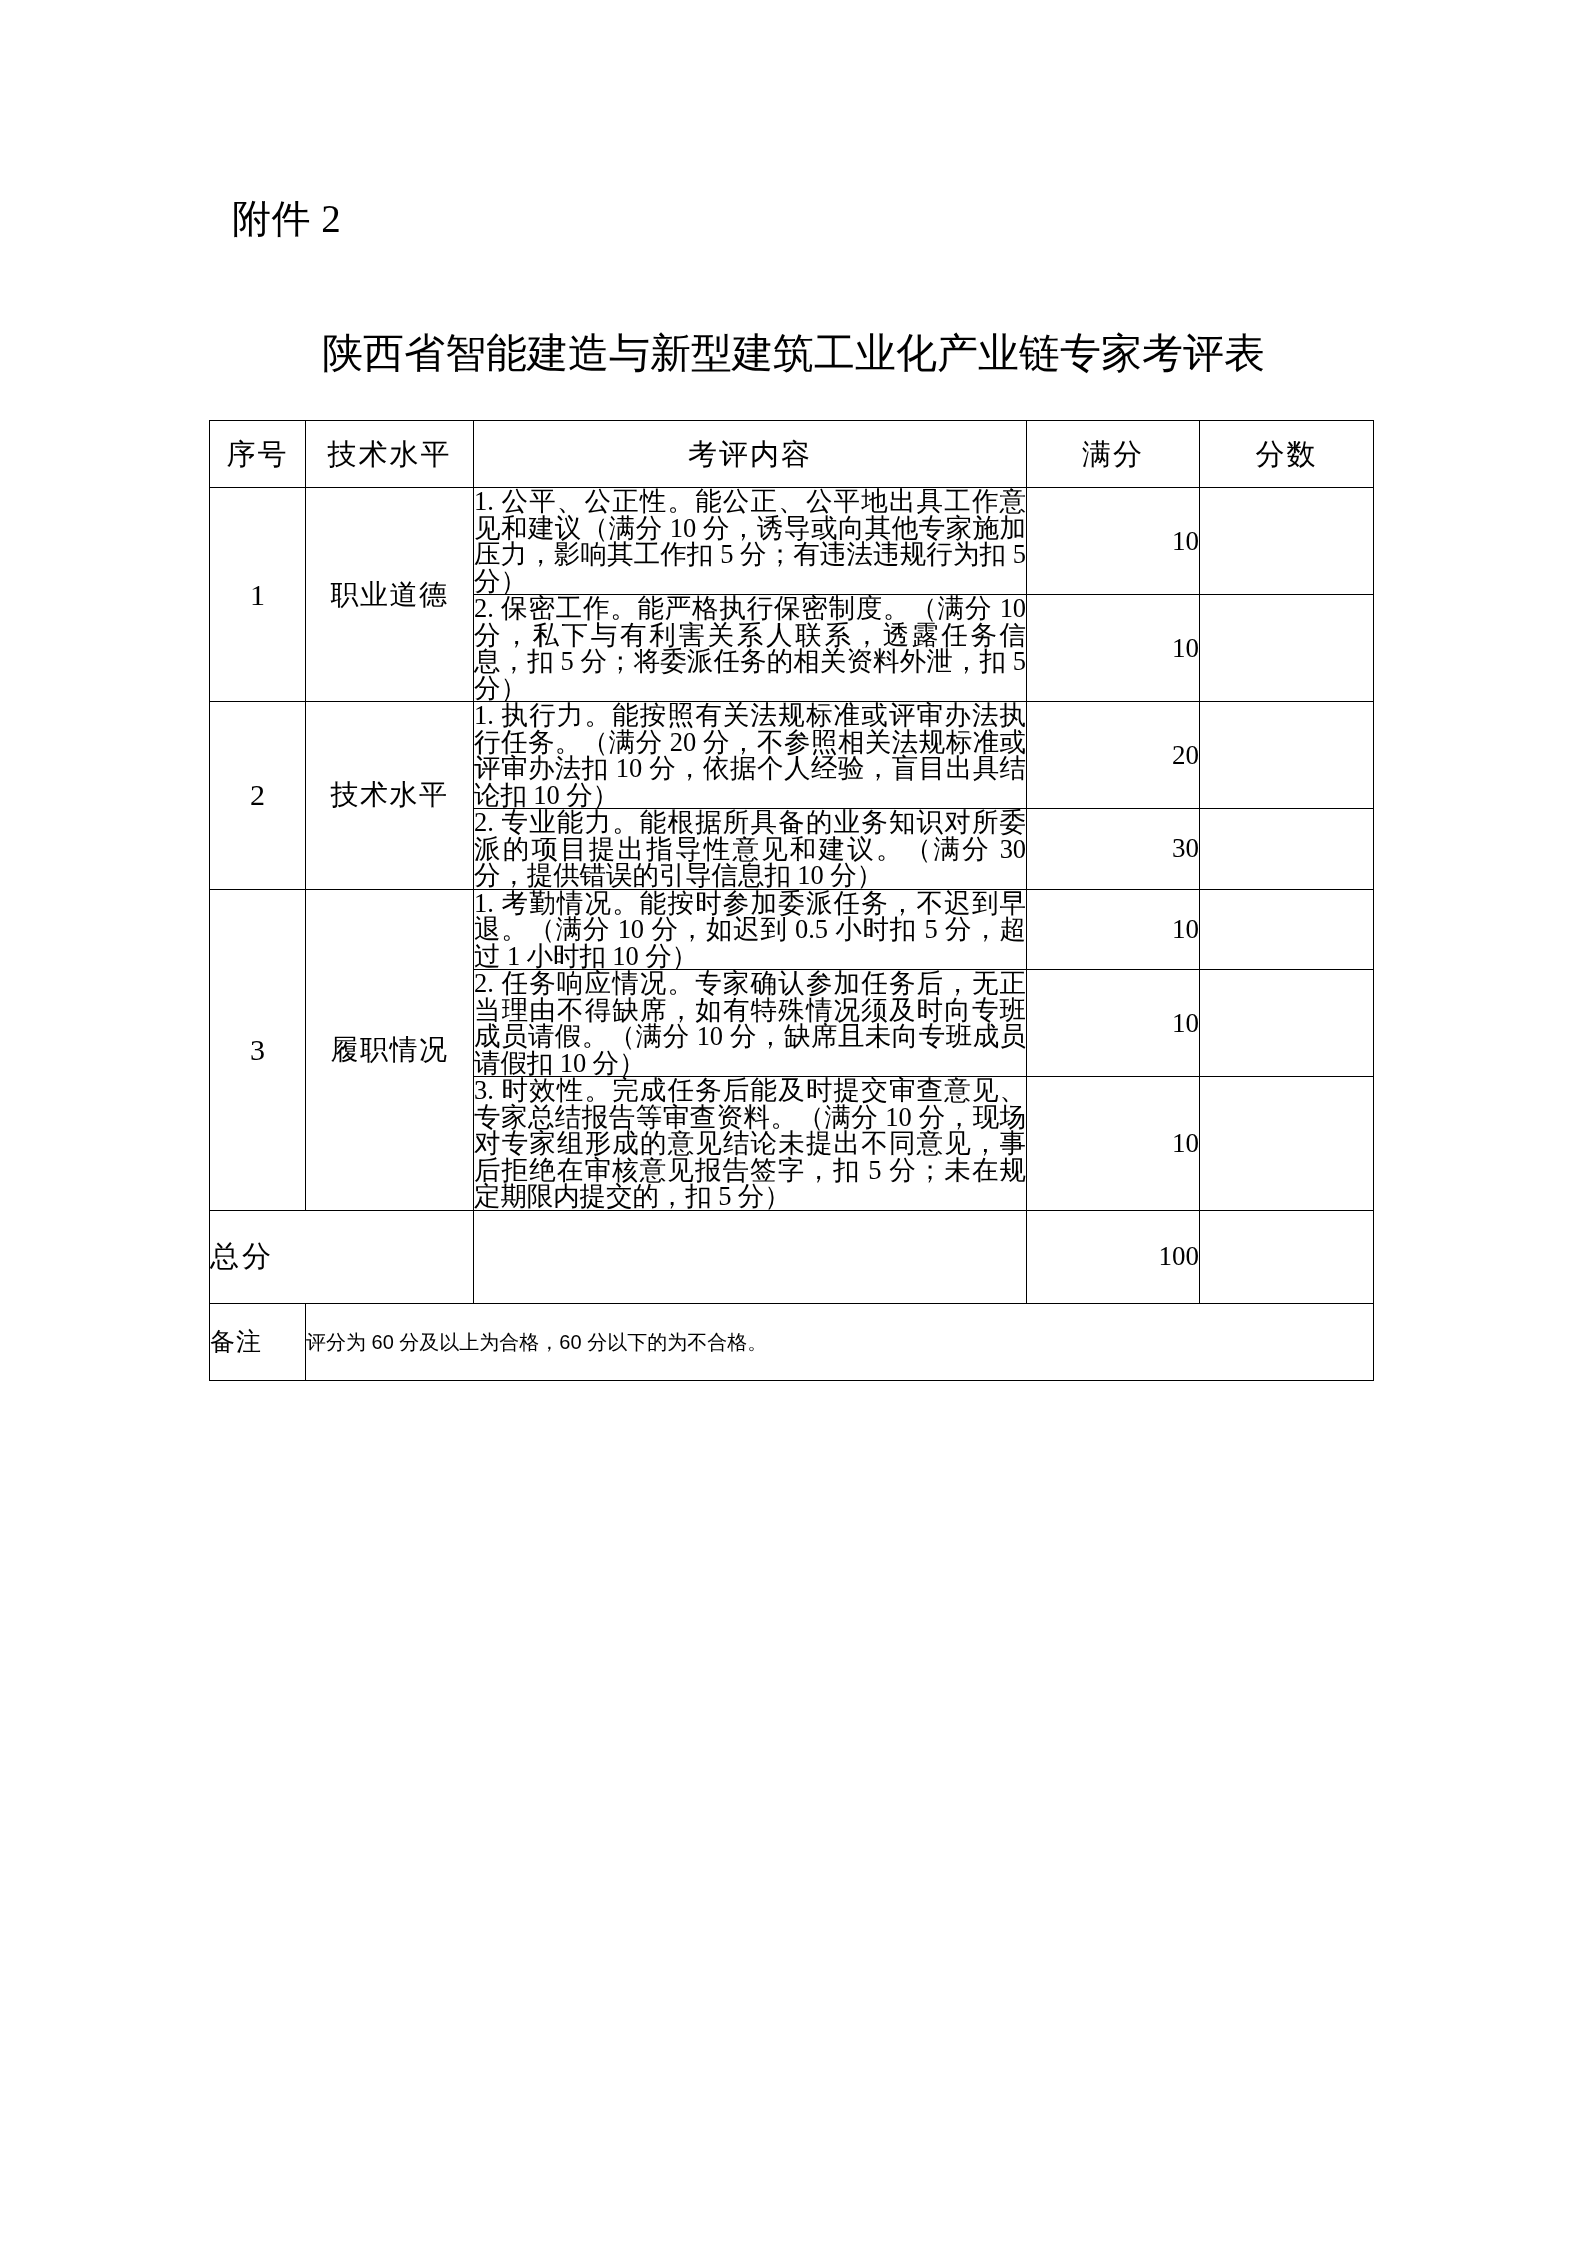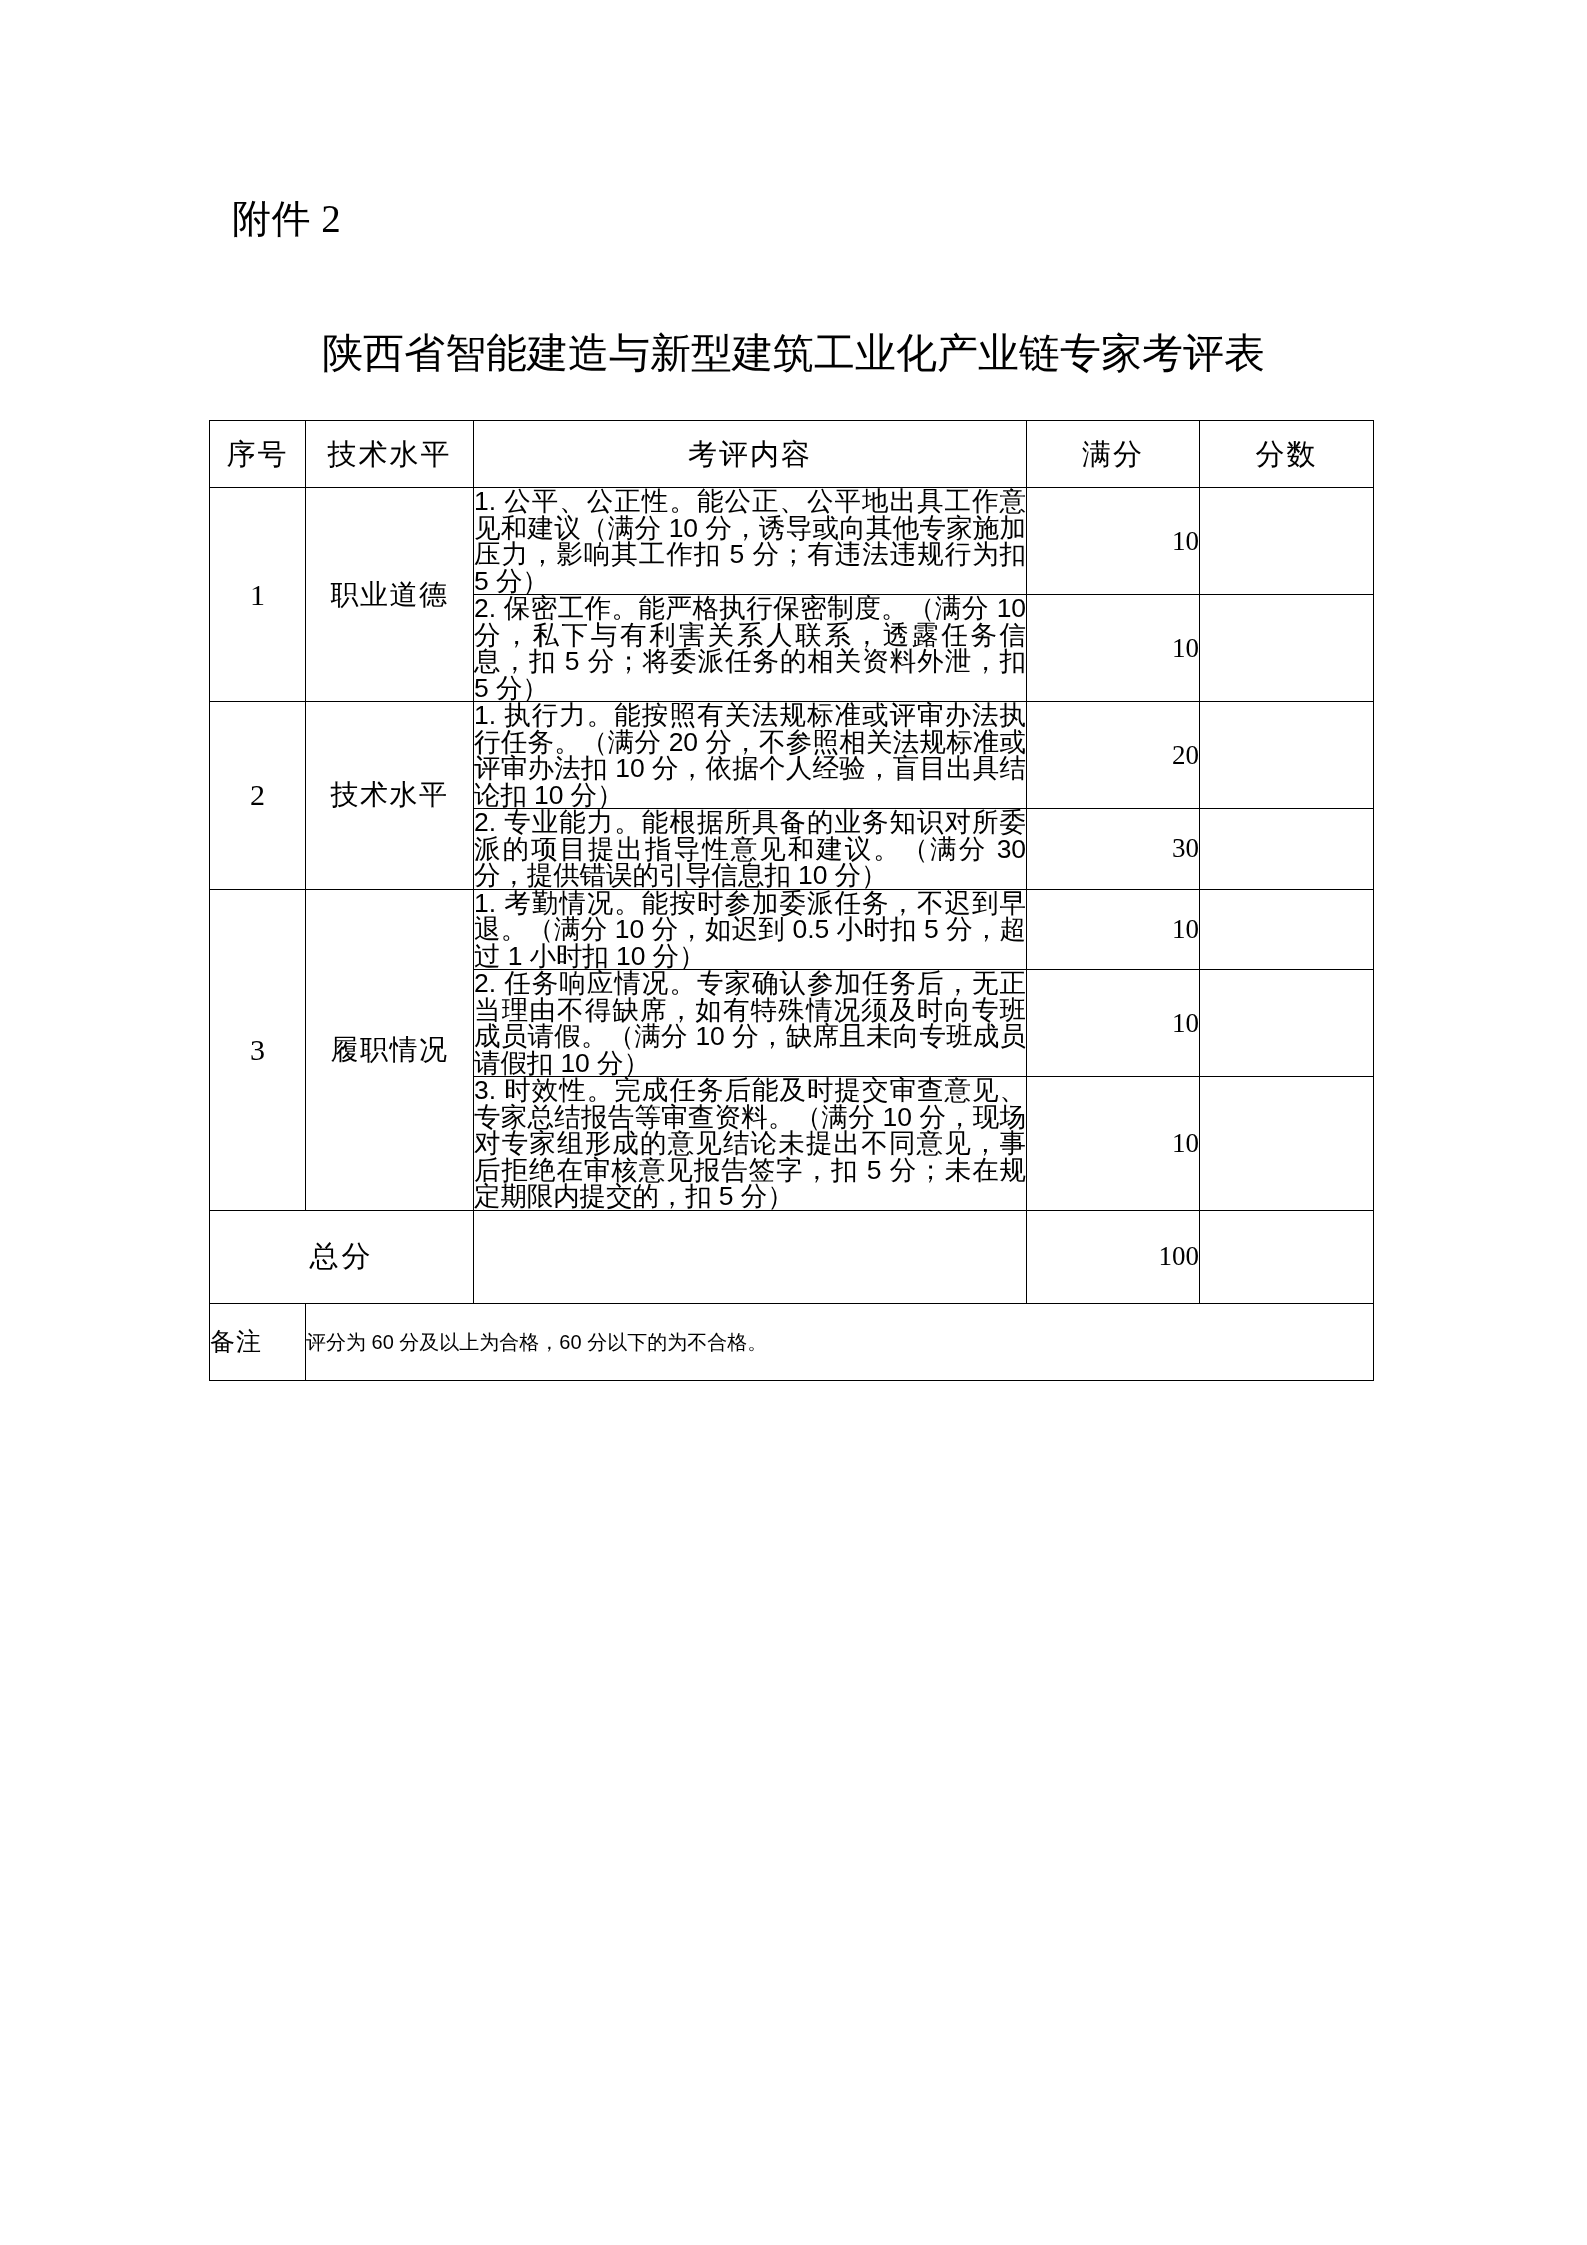--- a/index.html
+++ b/index.html
@@ -97,38 +97,38 @@
     letter-spacing: 1.5px;
     font-family: "Liberation Sans", "DejaVu Sans", sans-serif;
   }
 
   .content-cell {
     text-align: justify;
     text-align-last: left;
     font-size: 26.5px;
     line-height: 1.52;
     padding: 9px 11px 9px 11px;
-    font-family: Liberation Sans, sans-serif;
+    font-family: Liberation Serif, serif;
     letter-spacing: -0.1px;
     word-break: break-all;
     margin-left: 44px;
   }
 
   .full-cell {
     text-align: right;
     font-size: 27px;
     font-family: "Liberation Serif", "DejaVu Serif", serif;
   }
 
   .score-cell {
     text-align: center;
   }
 
   .total-label {
-    text-align: center;
+    text-align: left;
     font-size: 29px;
     letter-spacing: 3px;
     font-family: "Liberation Sans", "DejaVu Sans", sans-serif;
     height: 92px;
   }
 
   .total-empty { }
 
   .remark-label {
     text-align: left;

